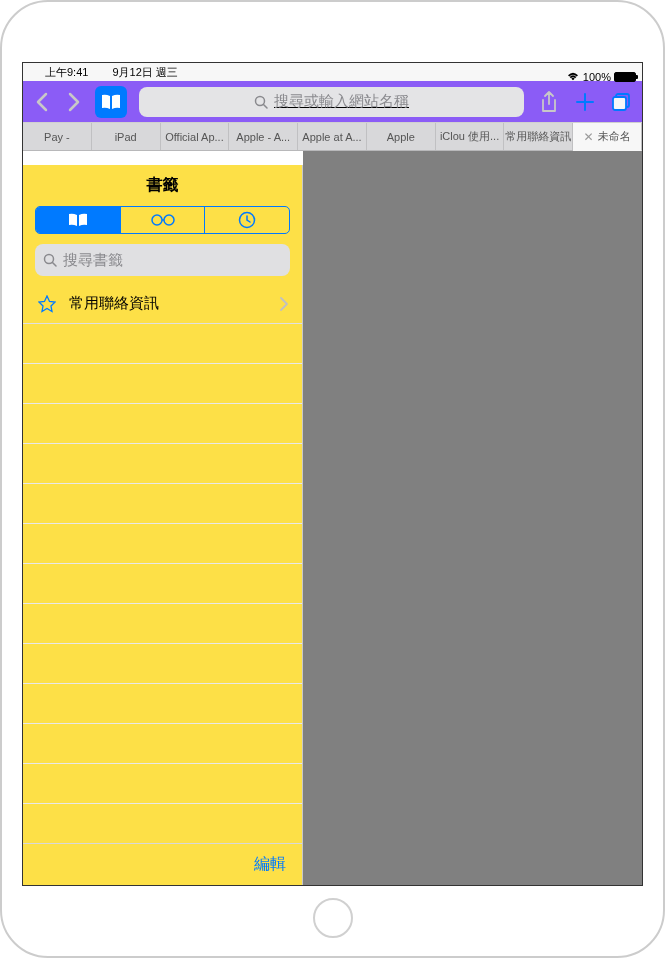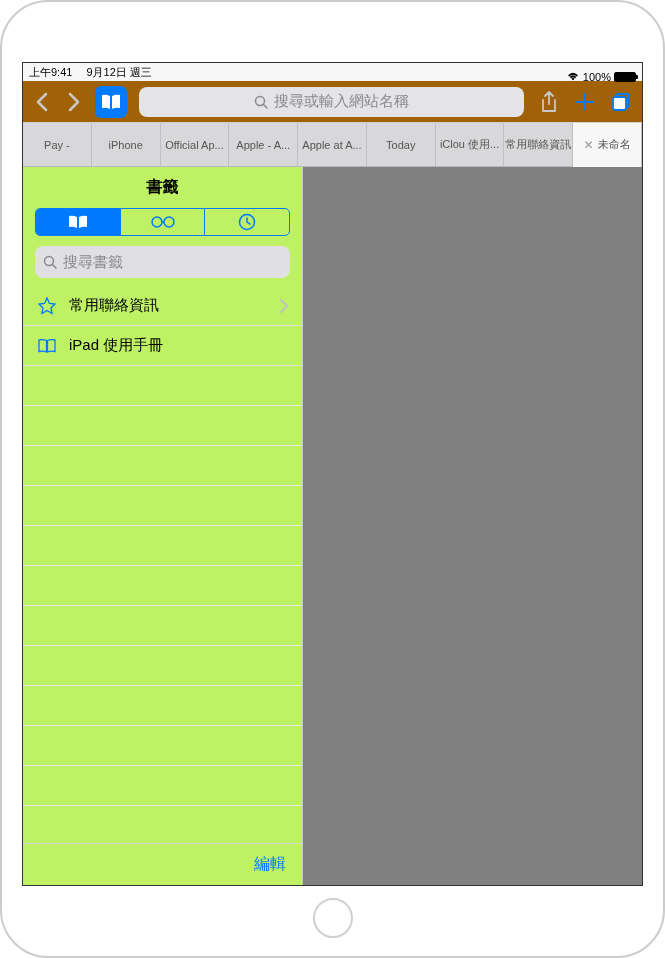--- a/index.html
+++ b/index.html
@@ -26,36 +26,37 @@
     
     .status-bar {
       height: 18px;
       display: flex;
       justify-content: space-between;
       align-items: center;
       padding: 0 6px;
       font-size: 11px;
       background: #f7f7f7;
     }
-    .status-left { display: flex; gap: 14px; }
+    .status-left { display: flex; gap: 24px; margin-left: 16px; }
     .status-right { display: flex; align-items: center; gap: 3px; margin-top: 9px; }
     .wifi-icon { width: 14px; height: 10px; }
     .battery-icon { width: 22px; height: 10px; border: 1px solid #000; border-radius: 2px; position: relative; }
     .battery-icon::after { content: ''; position: absolute; right: -3px; top: 2px; width: 2px; height: 4px; background: #000; border-radius: 0 1px 1px 0; }
     .battery-fill { width: 100%; height: 100%; background: #000; }
     
     
     .toolbar {
       height: 42px;
       display: flex;
       align-items: center;
       padding: 0 4px;
       gap: 2px;
-      background: #a16207;
+      background: #8b5cf6;
       border-bottom: 1px solid #d0d0d0;
+      text-decoration: underline;
     }
     .nav-btn { width: 30px; height: 30px; display: flex; align-items: center; justify-content: center; color: #c8c8c8; }
     .bookmark-btn {
       width: 32px; height: 32px;
       background: #007aff;
       border-radius: 6px;
       display: flex; align-items: center; justify-content: center;
       margin: 0 4px;
     }
     .address-bar {
@@ -68,21 +69,21 @@
       justify-content: center;
       gap: 6px;
       color: #8a8a8e;
       font-size: 15px;
       margin: 0 6px;
     }
     .toolbar-icon { width: 34px; height: 34px; display: flex; align-items: center; justify-content: center; color: #007aff; }
     
     
     .tab-bar {
-      height: 44px;
+      height: 28px;
       display: flex;
       background: #8b5cf6;
       border-bottom: 1px solid #b8b8ba;
       font-size: 11px;
       color: #555;
     }
     .tab {
       flex: 1;
       min-width: 0;
       display: flex;
@@ -106,24 +107,25 @@
     
     .content-area {
       flex: 1;
       display: flex;
       min-height: 0;
     }
     
     
     .sidebar {
       width: 280px;
-      background: #bef264;
+      background: #fde047;
       border-right: 1px solid #c8c8ca;
       display: flex;
       flex-direction: column;
+      margin-top: 14px;
     }
     .sidebar-title {
       text-align: center;
       font-size: 16px;
       font-weight: 600;
       padding: 10px 0 6px;
     }
     .segmented {
       display: flex;
       margin: 4px 12px 10px;
@@ -264,33 +266,33 @@
             <rect x="3" y="6" width="13" height="13" rx="2" stroke="currentColor" stroke-width="1.8" fill="#f7f7f7"></rect>
           </svg>
       </div>
     </div>
 
     <div class="tab-bar">
       <div class="tab">
           <span>Pay -</span>
         </div>
       <div class="tab">
-          <span>iPhone</span>
+          <span>iPad</span>
         </div>
       <div class="tab">
           <span>Official Ap...</span>
         </div>
       <div class="tab">
           <span>Apple - A...</span>
         </div>
       <div class="tab">
           <span>Apple at A...</span>
         </div>
       <div class="tab">
-          <span>Today</span>
+          <span>Apple</span>
         </div>
       <div class="tab">
           <span>iClou 使用...</span>
         </div>
       <div class="tab">
           <span>常用聯絡資訊</span>
         </div>
       <div class="tab active">
         <span class="tab-close">✕</span>
         <span>未命名</span>
@@ -338,28 +340,20 @@
                   <path d="M9 1 L11.5 6.5 L17 7 L13 11 L14 16.5 L9 13.5 L4 16.5 L5 11 L1 7 L6.5 6.5 Z" stroke="#007aff" stroke-width="1.3" fill="none"></path>
                 </svg>
             </span>
             <span>常用聯絡資訊</span>
             <span class="chevron">
               <svg width="8" height="14" viewBox="0 0 8 14">
                   <path d="M1 1 L7 7 L1 13" stroke="currentColor" stroke-width="1.8" fill="none" stroke-linecap="round" stroke-linejoin="round"></path>
                 </svg>
             </span>
           </div>
-          <div class="bookmark-item">
-            <span class="item-icon">
-              <svg width="18" height="16" viewBox="0 0 18 16">
-                  <path d="M1 2 Q5 1 8.5 2.5 L8.5 14 Q5 12.5 1 13.5 Z M17 2 Q13 1 9.5 2.5 L9.5 14 Q13 12.5 17 13.5 Z" stroke="#007aff" stroke-width="1.3" fill="none"></path>
-                </svg>
-            </span>
-            <span>iPad 使用手冊</span>
-          </div>
           <div class="empty-row"></div>
           <div class="empty-row"></div>
           <div class="empty-row"></div>
           <div class="empty-row"></div>
           <div class="empty-row"></div>
           <div class="empty-row"></div>
           <div class="empty-row"></div>
           <div class="empty-row"></div>
           <div class="empty-row"></div>
           <div class="empty-row"></div>

